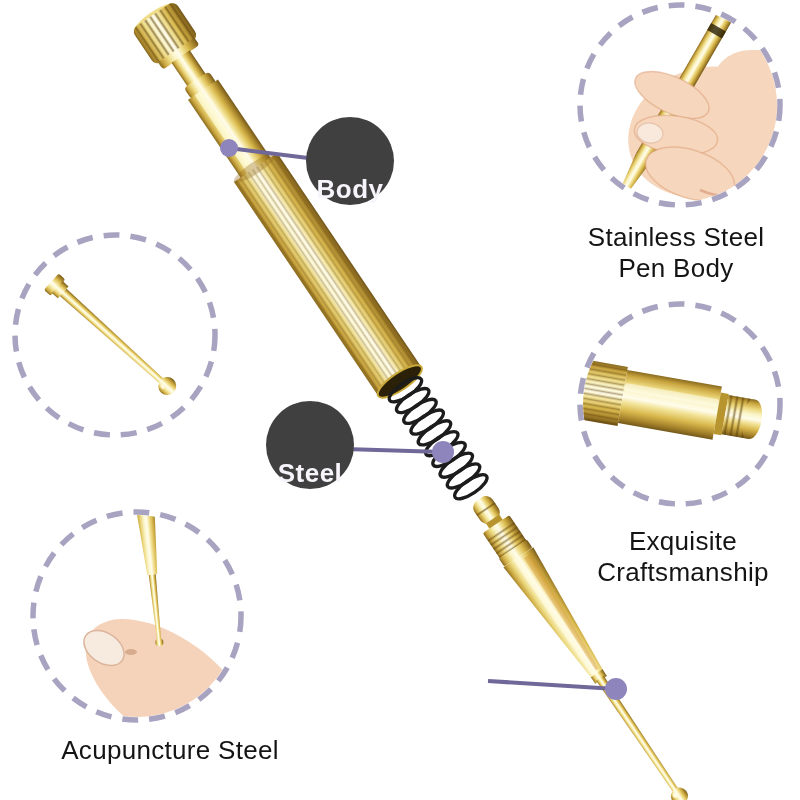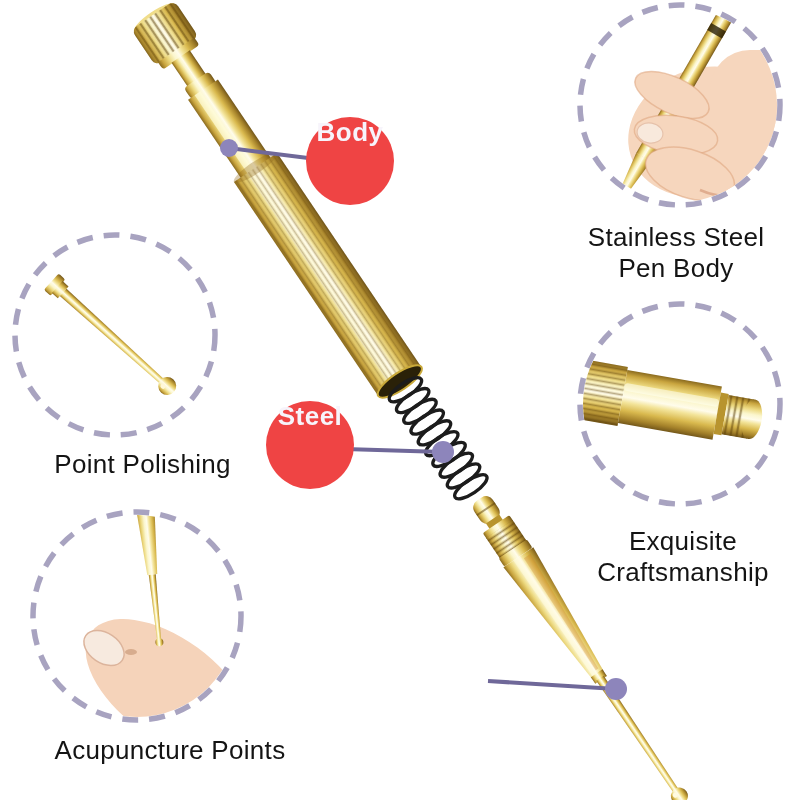--- a/index.html
+++ b/index.html
@@ -3,21 +3,21 @@
 <meta charset="utf-8">
 <style>
   html,body{margin:0;padding:0;background:#ffffff;}
   #stage{
     position:relative;width:800px;height:800px;background:#ffffff;overflow:hidden;
     font-family:"Liberation Sans", sans-serif;
   }
   #gfx{position:absolute;left:0;top:0;}
   .plabel{
     position:absolute;width:88px;height:88px;border-radius:50%;
-    background:#ef4444;display:flex;align-items:flex-start;justify-content:center;
+    background:#404040;display:flex;align-items:flex-end;justify-content:center;
     color:#f7f4fb;font-size:26px;font-weight:600;letter-spacing:.5px;white-space:nowrap;
   }
   .caption{
     position:absolute;text-align:center;color:#141414;
     font-size:26px;line-height:1.18;letter-spacing:.3px;
   }
   .caption span{display:block;}
 </style>
 </head>
 <body>
@@ -203,20 +203,17 @@
 </div>
 
 <div class="caption" style="left:521px;top:222px;width:310px;">
   <span>Stainless Steel</span>
   <span>Pen Body</span>
 </div>
 <div class="caption" style="left:528px;top:526px;width:310px;">
   <span>Exquisite</span>
   <span>Craftsmanship</span>
 </div>
-<div class="caption" style="left:0px;top:449px;width:285px;">
-  <span>Point Polishing</span>
-</div>
 <div class="caption" style="left:5px;top:735px;width:330px;">
-  <span>Acupuncture Points</span>
+  <span>Acupuncture Steel</span>
 </div>
 
 </div>
 
 </body></html>

